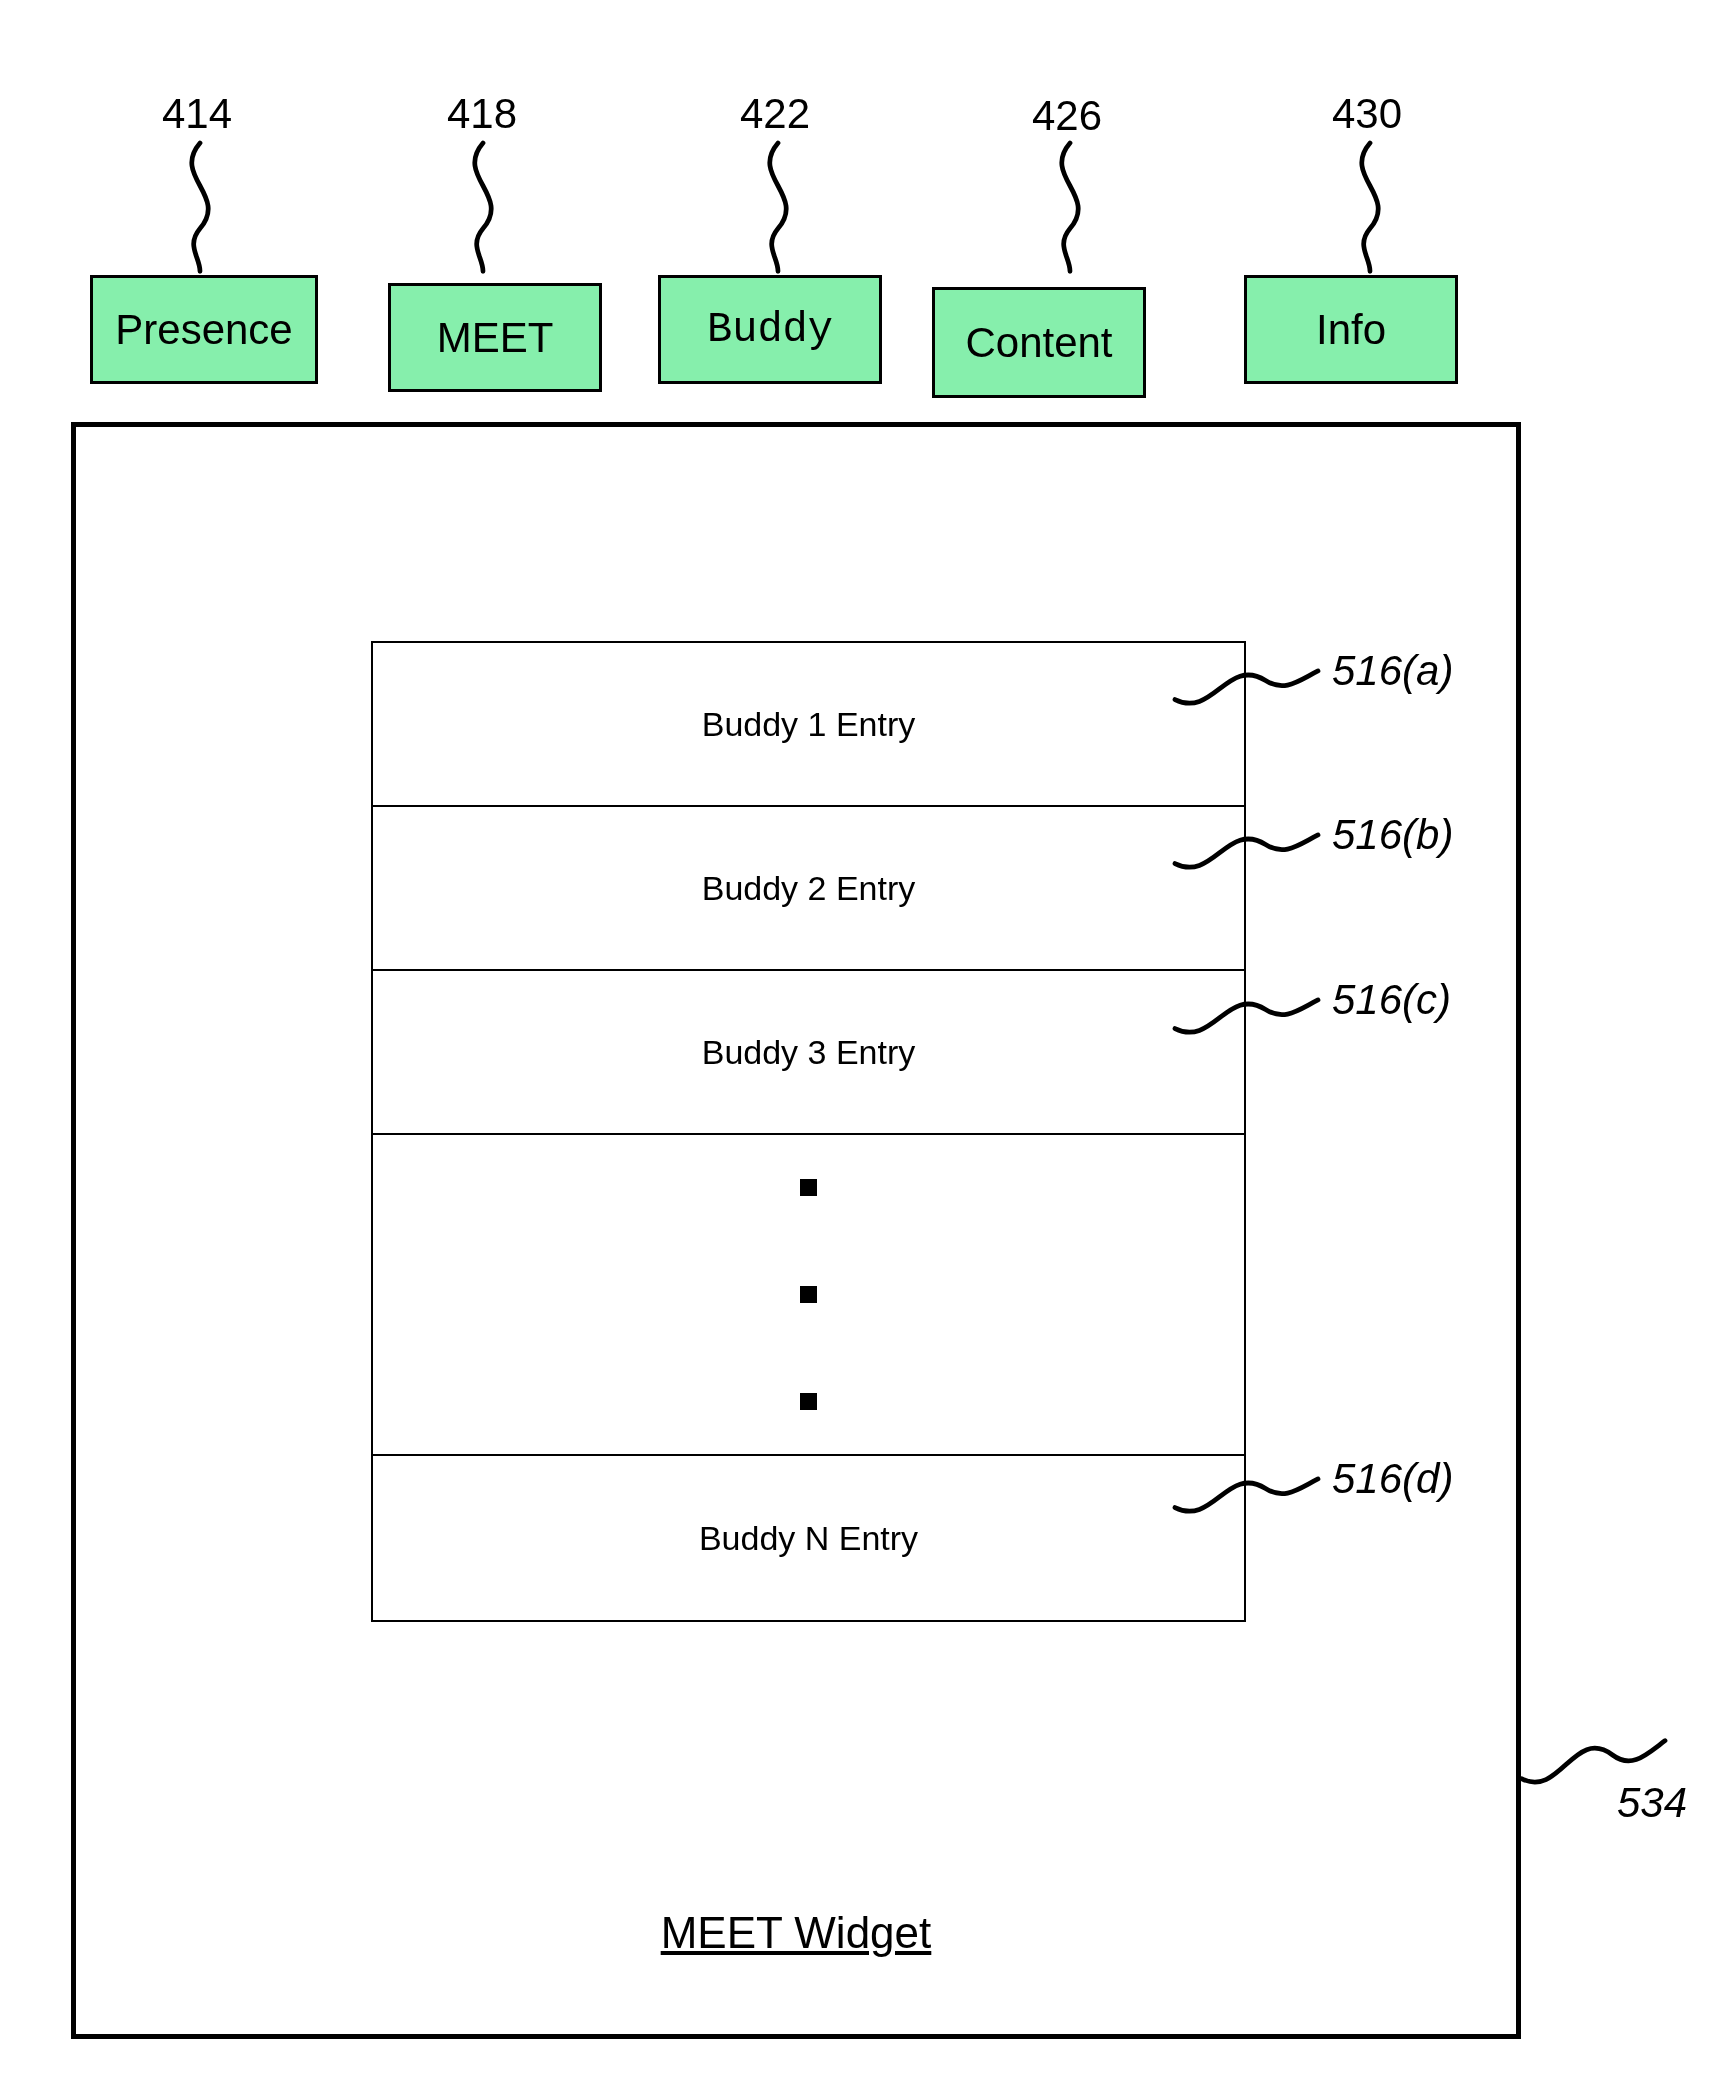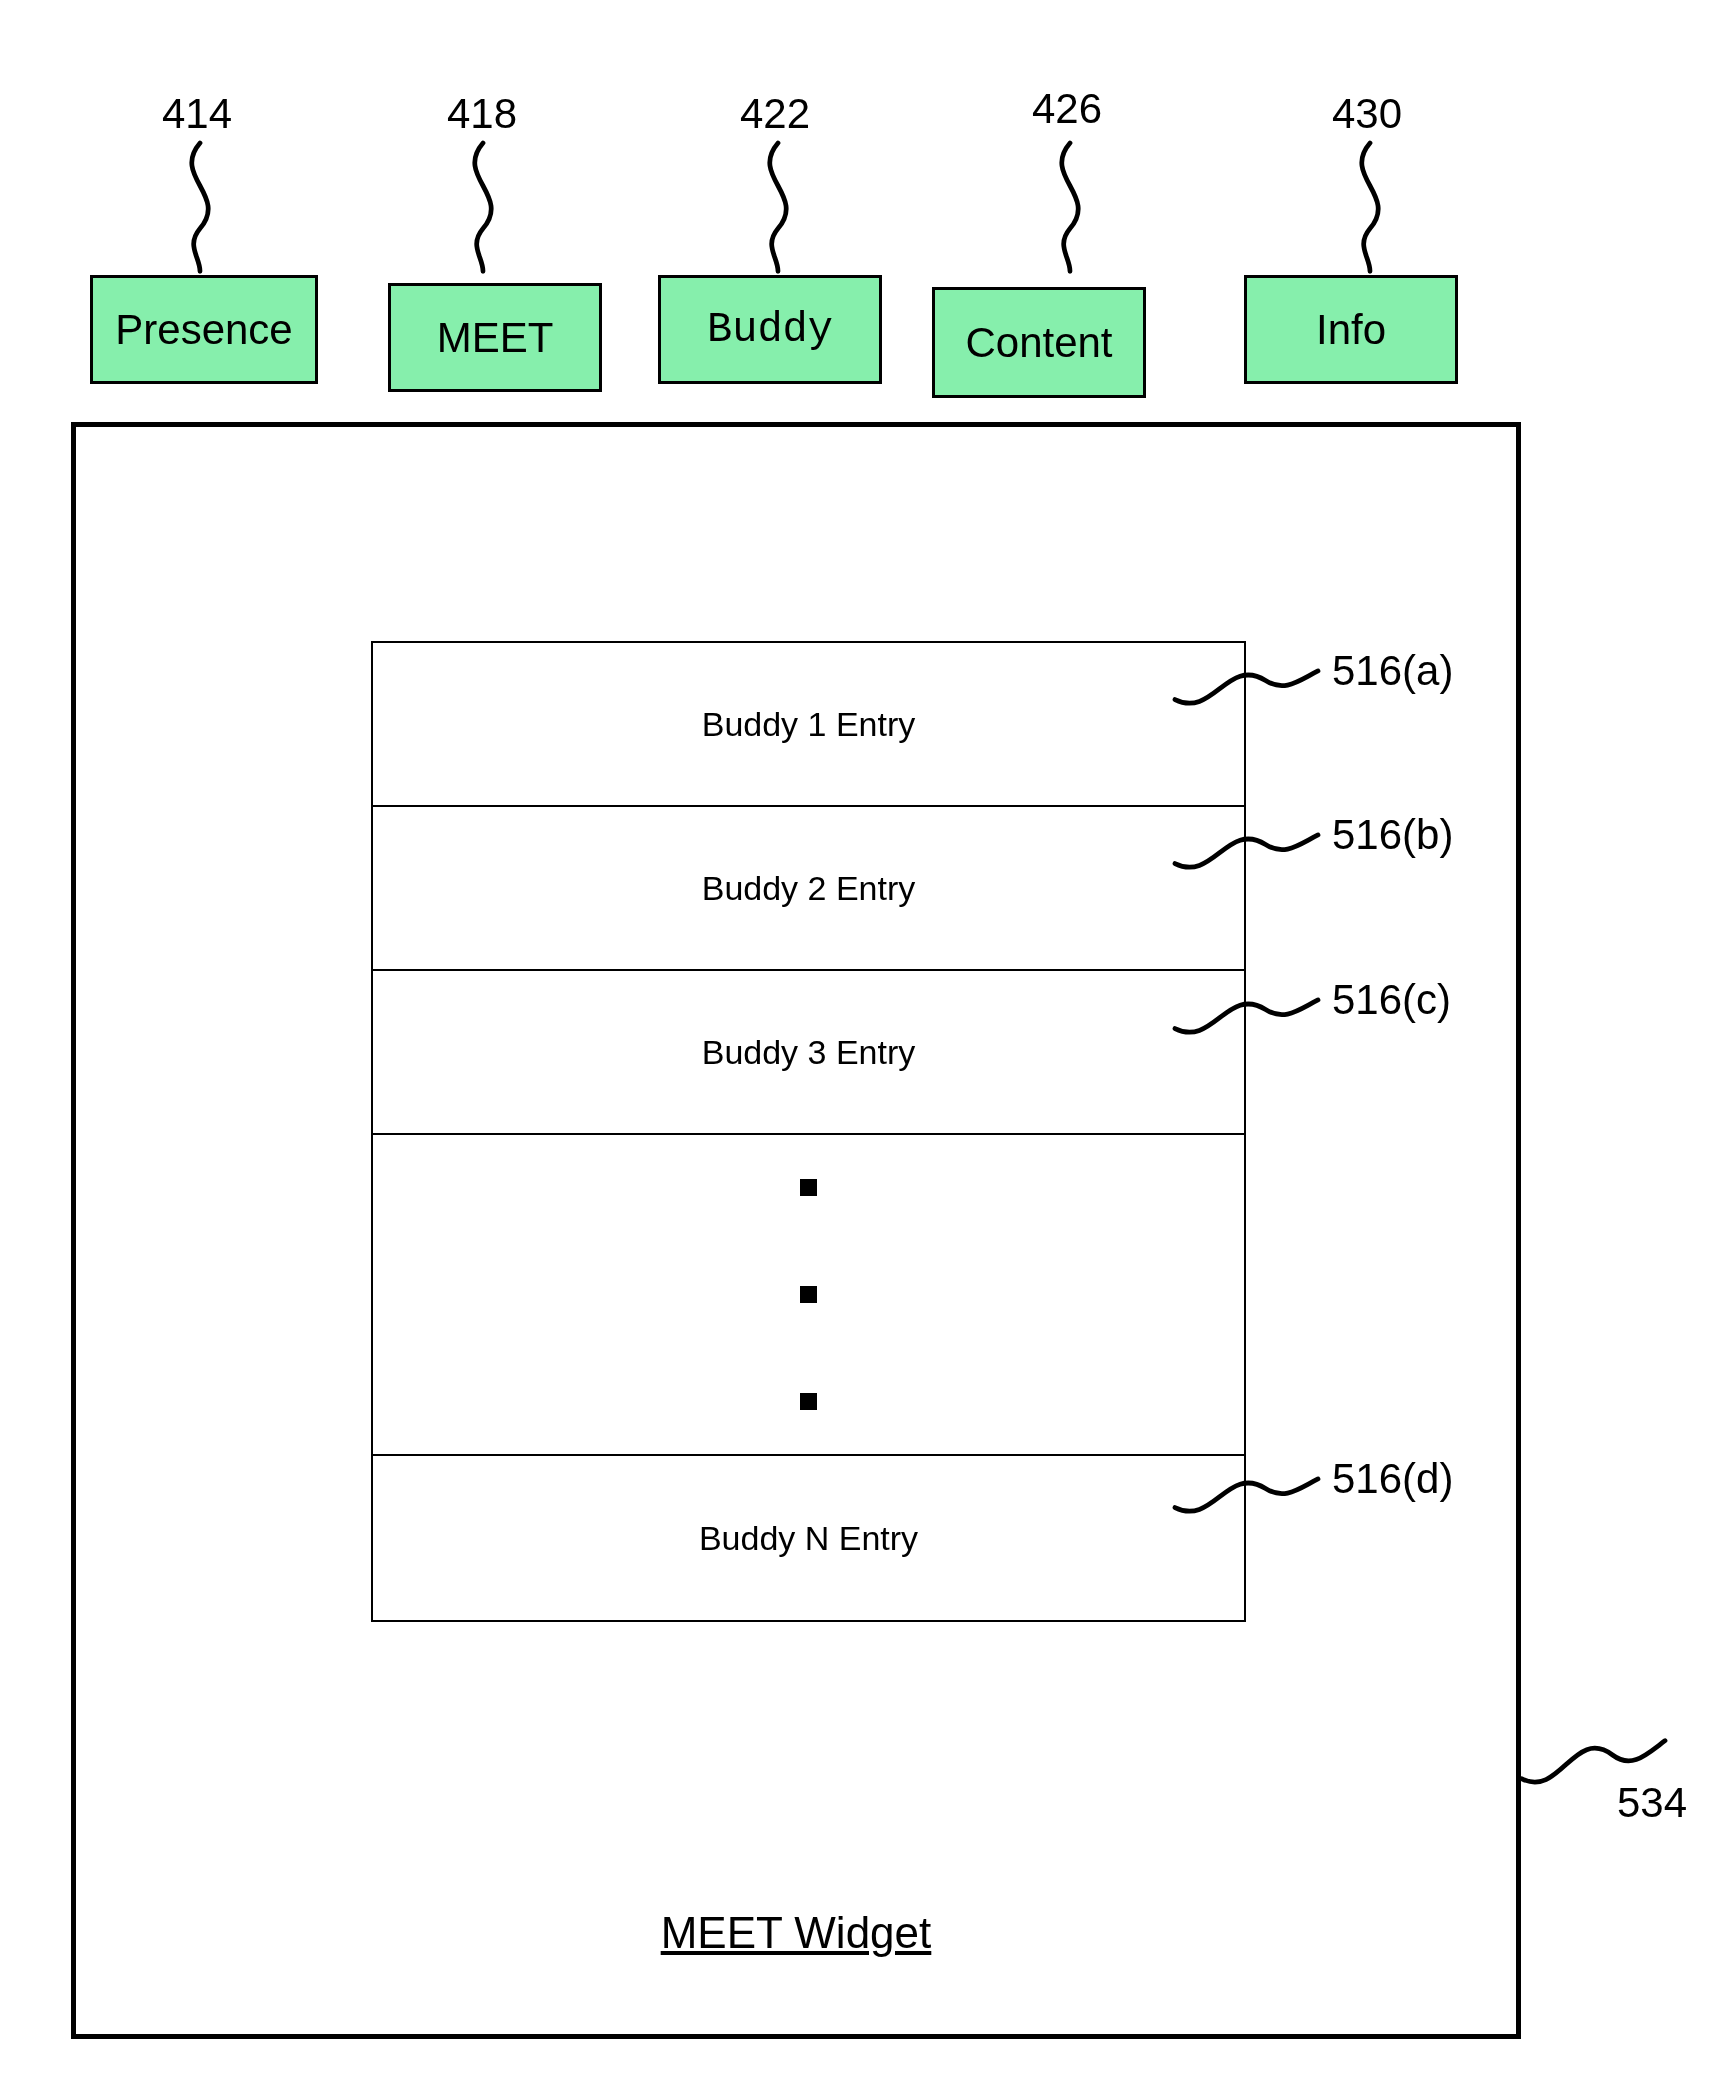--- a/index.html
+++ b/index.html
@@ -84,20 +84,21 @@
   .ellipsis-dot {
     width: 17px;
     height: 17px;
     background: #000;
   }
 
   
   .row-callout {
     position: absolute;
     font-size: 42px;
+    font-style: italic;
   }
 
   
   .lead-svg {
     position: absolute;
     overflow: visible;
   }
   .lead-svg path {
     fill: none;
     stroke: #000;
@@ -106,21 +107,21 @@
   }
 </style>
 </head>
 <body>
 
 <div class="page">
 
   <div class="tab-ref" style="left:162px; top:90px;">414</div>
   <div class="tab-ref" style="left:447px; top:90px;">418</div>
   <div class="tab-ref" style="left:740px; top:90px;">422</div>
-  <div class="tab-ref" style="left:1032px; top:85px;">426</div>
+  <div class="tab-ref" style="left:1032px; top:92px;">426</div>
   <div class="tab-ref" style="left:1332px; top:90px;">430</div>
 
   <svg class="lead-svg" style="left:162px; top:143px; width:76px; height:133px;" viewBox="0 0 80 140" width="76" height="133">
     <path d="M40,0 C10,35 70,55 40,90 C25,108 40,120 40,135"></path>
   </svg>
   <svg class="lead-svg" style="left:445px; top:143px; width:76px; height:133px;" viewBox="0 0 80 140" width="76" height="133">
     <path d="M40,0 C10,35 70,55 40,90 C25,108 40,120 40,135"></path>
   </svg>
   <svg class="lead-svg" style="left:740px; top:143px; width:76px; height:133px;" viewBox="0 0 80 140" width="76" height="133">
     <path d="M40,0 C10,35 70,55 40,90 C25,108 40,120 40,135"></path>

